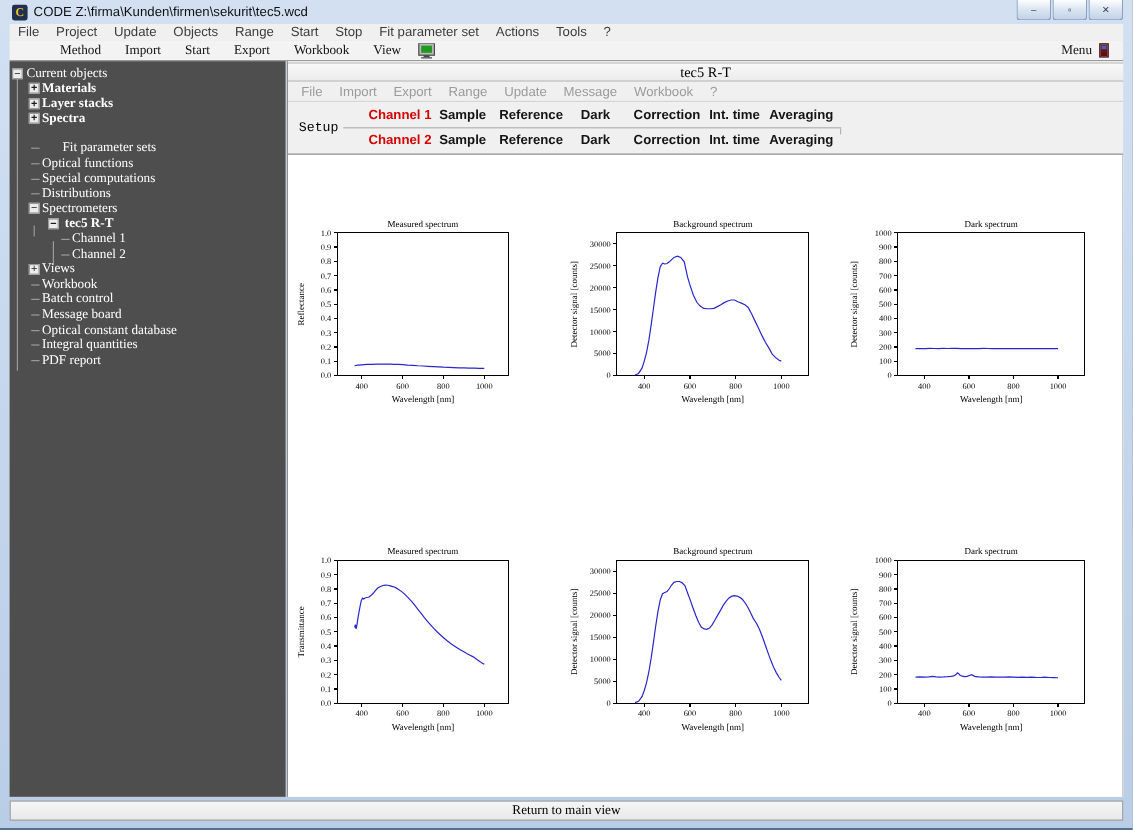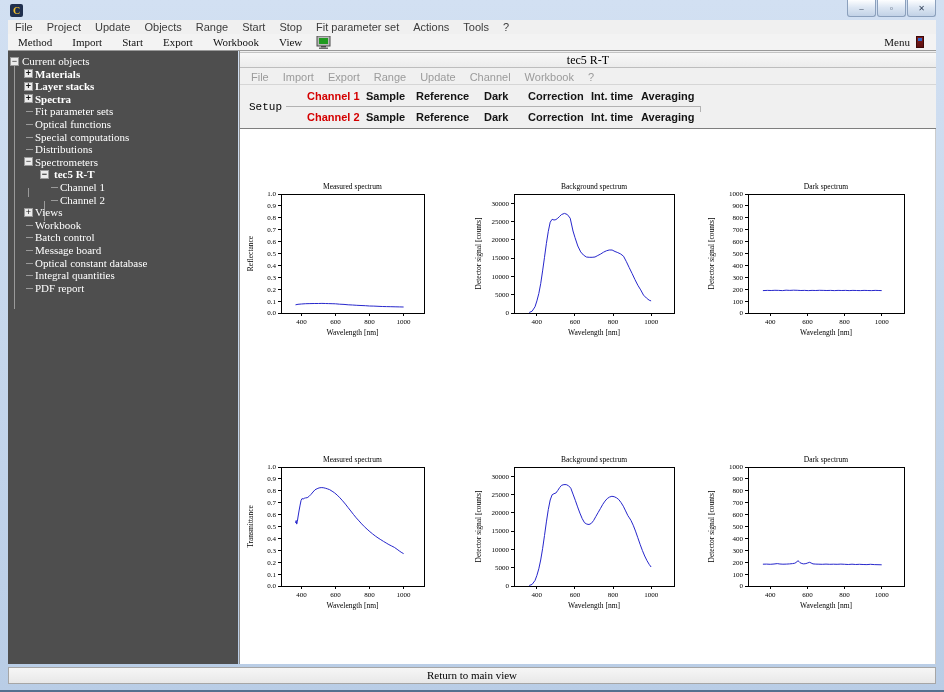--- a/index.html
+++ b/index.html
@@ -18,21 +18,21 @@
     background:linear-gradient(#fdfeff,#dde7f3 45%,#c2d2e6);border-radius:0 0 3px 3px;
     font-size:8px;color:#33425a;display:flex;align-items:center;justify-content:center;cursor:default;}
 
   
   .menubar{position:absolute;top:20px;left:8px;right:8px;height:14px;background:#f0f0f0;
     display:flex;align-items:center;font-size:11px;color:#3c3c3c;}
   .menu-item{padding:0 7px;}
   .toolbar{position:absolute;top:34px;left:8px;right:8px;height:17px;background:#f3f3f3;
     border-bottom:1px solid #9a9a9a;display:flex;align-items:center;
     font-family:"Liberation Serif",serif;font-size:11px;color:#111;}
-  #toolbar-items{display:flex;}
+  #toolbar-items{display:flex;padding-left:32px;}
   .tool-item{padding:0 10px;}
   .spacer{flex:1;}
   .menu-label{margin-right:6px;}
   .monitor-ico{width:15px;height:13px;margin-left:4px;display:inline-block;}
   .red-dev{width:8px;height:12px;background:linear-gradient(#7e1b1b,#5d0f0f);border:1px solid #3c0808;
     margin-right:12px;position:relative;}
   .red-dev::after{content:"";position:absolute;left:1px;top:1px;width:4px;height:3px;background:#2e66c9;}
 
   
   .sidebar{position:absolute;left:8px;top:51px;width:230px;bottom:28px;background:#4e4e4e;
@@ -70,20 +70,21 @@
     background:linear-gradient(#f6f6f6,#e8e8e8);border:1px solid #a6a6a6;
     text-align:center;font-family:"Liberation Serif",serif;font-size:11px;line-height:15px;color:#000;cursor:default;}
 </style>
 </head>
 <body>
 
 <div class="window">
 
   <div class="titlebar">
     <span class="app-icon">C</span>
+    <span class="title-text">CODE Z:\firma\Kunden\firmen\sekurit\tec5.wcd</span>
     <div class="win-btns">
       <span class="wbtn">–</span>
       <span class="wbtn">▫</span>
       <span class="wbtn">✕</span>
     </div>
   </div>
 
   <div class="menubar" id="menubar">
       <span class="menu-item">File</span>
       <span class="menu-item">Project</span>
@@ -122,21 +123,21 @@
 
   <div class="sidebar">
     <div class="tree-vline" style="left:6px;top:11px;height:247px;"></div>
     <div class="tree-vline" style="left:20px;top:137px;height:9px;"></div>
     <div class="tree-vline" style="left:36px;top:150px;height:20px;"></div>
     <div id="tree">
         <div class="tree-item" style="padding-left: 14px;"><span class="tree-box" style="left: 2px;">−</span><span>Current objects</span></div>
         <div class="tree-item bold" style="padding-left: 27px;"><span class="tree-box" style="left: 16px;">+</span><span>Materials</span></div>
         <div class="tree-item bold" style="padding-left: 27px;"><span class="tree-box" style="left: 16px;">+</span><span>Layer stacks</span></div>
         <div class="tree-item bold" style="padding-left: 27px;"><span class="tree-box" style="left: 16px;">+</span><span>Spectra</span></div>
-        <div class="tree-item" style="padding-left: 27px;"><span class="tree-stub" style="left: 18px;"></span><span>Fit parameter sets</span></div>
+        <div class="tree-item" style="padding-left: 44px; margin-top: 12px;"><span class="tree-stub" style="left: 18px;"></span><span>Fit parameter sets</span></div>
         <div class="tree-item" style="padding-left: 27px;"><span class="tree-stub" style="left: 18px;"></span><span>Optical functions</span></div>
         <div class="tree-item" style="padding-left: 27px;"><span class="tree-stub" style="left: 18px;"></span><span>Special computations</span></div>
         <div class="tree-item" style="padding-left: 27px;"><span class="tree-stub" style="left: 18px;"></span><span>Distributions</span></div>
         <div class="tree-item" style="padding-left: 27px;"><span class="tree-box" style="left: 16px;">−</span><span>Spectrometers</span></div>
         <div class="tree-item bold" style="padding-left: 46px;"><span class="tree-box" style="left: 32px;">−</span><span>tec5 R-T</span></div>
         <div class="tree-item" style="padding-left: 52px;"><span class="tree-stub" style="left: 43px;"></span><span>Channel 1</span></div>
         <div class="tree-item" style="padding-left: 52px;"><span class="tree-stub" style="left: 43px;"></span><span>Channel 2</span></div>
         <div class="tree-item" style="padding-left: 27px;"><span class="tree-box" style="left: 16px;">+</span><span>Views</span></div>
         <div class="tree-item" style="padding-left: 27px;"><span class="tree-stub" style="left: 18px;"></span><span>Workbook</span></div>
         <div class="tree-item" style="padding-left: 27px;"><span class="tree-stub" style="left: 18px;"></span><span>Batch control</span></div>
@@ -148,21 +149,21 @@
   </div>
 
   <div class="main">
     <div class="panel-titleband">tec5 R-T</div>
     <div class="panel-menu" id="panel-menu">
         <span>File</span>
         <span>Import</span>
         <span>Export</span>
         <span>Range</span>
         <span>Update</span>
-        <span>Channel</span>
+        <span>Message</span>
         <span>Workbook</span>
         <span>?</span>
       </div>
     <div class="setupband">
       <span class="setup-label">Setup</span>
       <div class="setup-divider"></div>
       <div id="setup-rows">
           <div class="setup-row" style="top: 5px;">
             <span class="ch" style="left: 67px; color: rgb(212, 0, 0);">Channel 1</span>
             <span class="col" style="left: 126px;">Sample</span>

